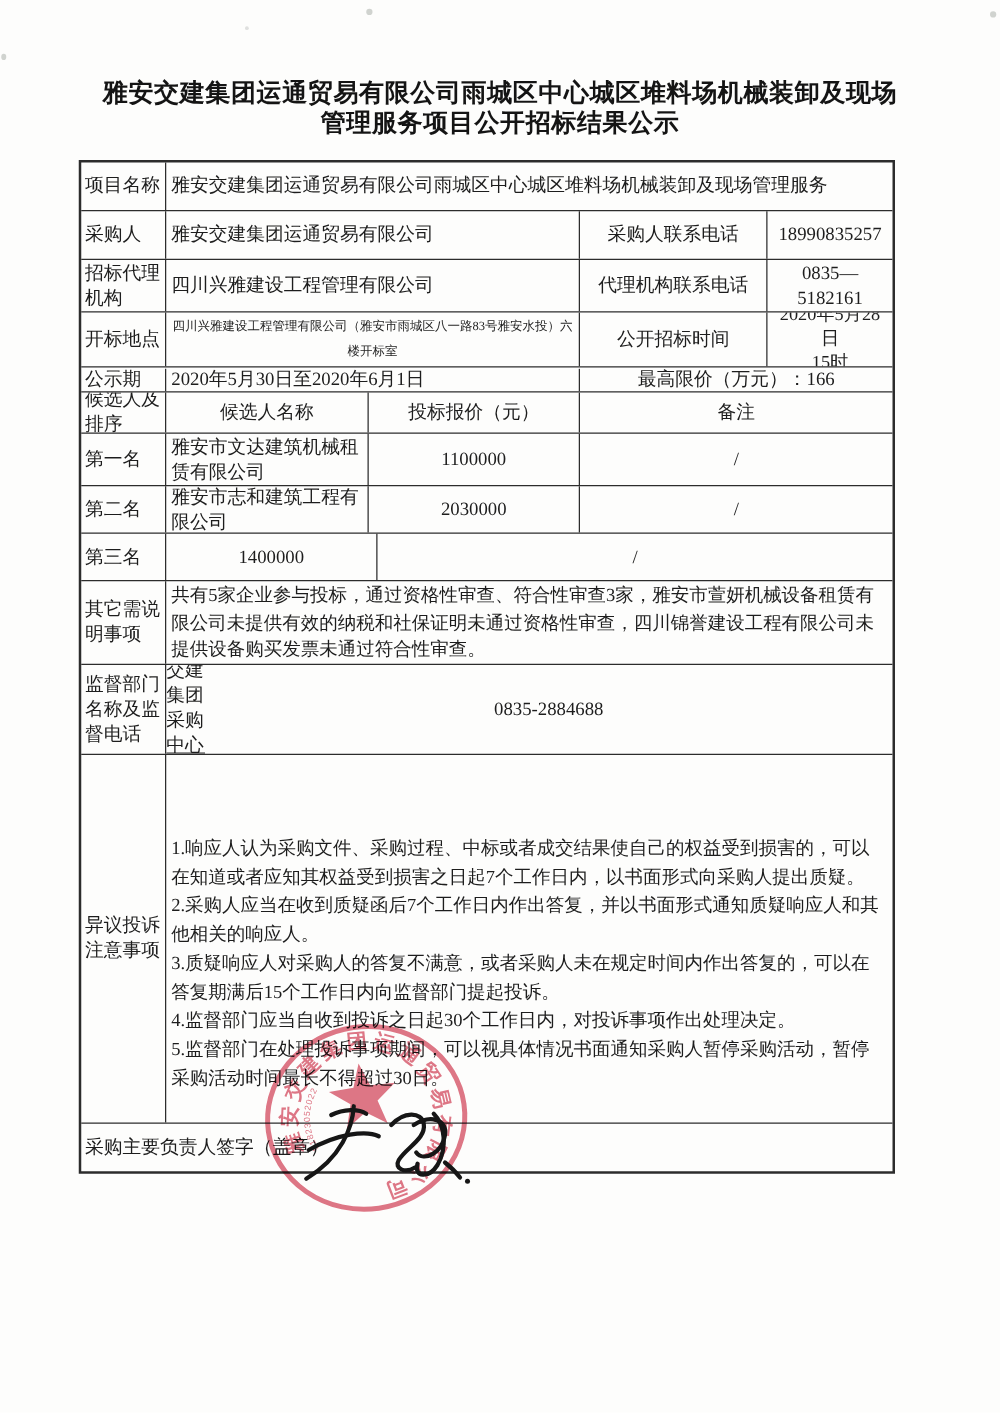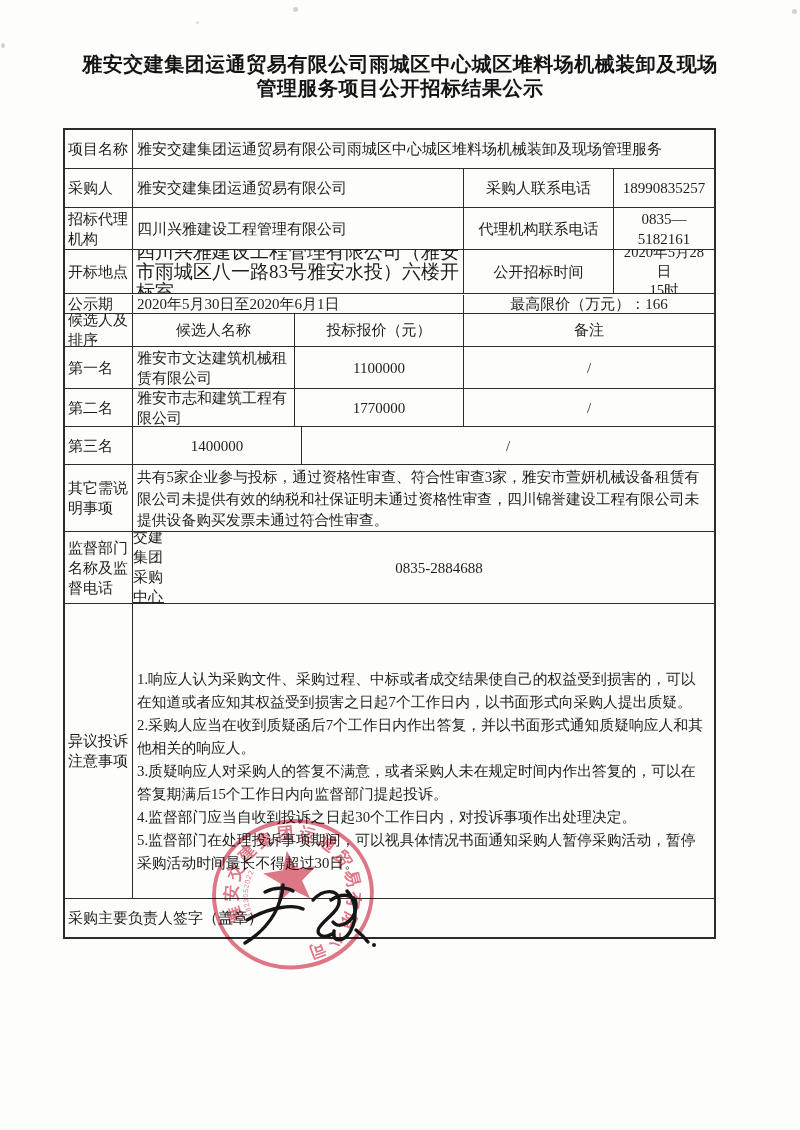--- a/index.html
+++ b/index.html
@@ -8,21 +8,21 @@
     background:#fdfdfc;
     position:relative;
     font-family:"Liberation Serif","DejaVu Serif",serif;
     color:#1d1d1d;
     overflow:hidden;
   }
   
   .speck{position:absolute;border-radius:50%;background:#9aa09a;opacity:.45;}
 
   .doc-title{
-    position:absolute;left:0;top:52px;width:800px;
+    position:absolute;left:0;top:63px;width:800px;
     text-align:center;
     font-family:"Liberation Sans","DejaVu Sans",sans-serif;
     font-weight:bold;font-size:20px;line-height:24px;
     color:#141414;letter-spacing:.5px;
   }
 
   .doc-table{
     position:absolute;left:63px;top:128px;width:653px;
     border:2px solid #2c2c2c;
     box-sizing:border-box;
@@ -44,21 +44,21 @@
   .w-price{width:169px;flex:0 0 169px;}
   .w-wide{flex:1 1 auto;}
   .pre{white-space:pre-line;}
 
   .h-r1{height:39px;} .h-r2{height:39px;} .h-r3{height:42px;} .h-r4{height:44px;}
   .h-r5{height:20px;align-items:flex-end;} .h-r5 .cell{padding-top:0;padding-bottom:0;line-height:18px;}
   .h-r6{height:33px;} .h-cand{height:42px;} .h-cand2{height:38px;}
   .h-other{height:67px;} .h-sup{height:72px;} .h-obj{height:295px;} .h-sign{height:38px;}
 
   .para{font-size:14.8px;line-height:21.5px;display:block;padding:2px 4px;}
-  .addr{font-size:19px;}
+  .addr{font-size:10px;text-align:center;}
 
   .sup-split{flex:1 1 auto;display:flex;padding:0;align-items:stretch;}
   .sup-sub{flex:0 0 31px;display:flex;align-items:center;justify-content:center;border-bottom:1.5px solid #2c2c2c;}
   .sup-sub2{flex:1 1 auto;display:flex;align-items:center;justify-content:center;border-bottom:none;}
 
   .obj-content{display:block;padding:64px 4px 4px 4px;font-size:14.8px;line-height:23px;}
   .obj-item{display:block;}
 
   .stamp-svg{position:absolute;left:205px;top:812px;z-index:2;opacity:.82;mix-blend-mode:multiply;transform:rotate(-8deg);}
   .sig-svg{position:absolute;left:235px;top:878px;z-index:3;}
@@ -121,21 +121,21 @@
   <div class="row h-cand">
     <div class="cell lab">第一名</div>
     <div class="cell w-name">雅安市文达建筑机械租赁有限公司</div>
     <div class="cell w-price c-center">1100000</div>
     <div class="cell w-wide c-center">/</div>
   </div>
 
   <div class="row h-cand2">
     <div class="cell lab">第二名</div>
     <div class="cell w-name">雅安市志和建筑工程有限公司</div>
-    <div class="cell w-price c-center">1770000</div>
+    <div class="cell w-price c-center">2030000</div>
     <div class="cell w-wide c-center">/</div>
   </div>
 
   <div class="row h-cand2">
     <div class="cell lab">第三名</div>
     <div class="cell w-price c-center">1400000</div>
     <div class="cell w-wide c-center">/</div>
   </div>
 
   <div class="row h-other">

